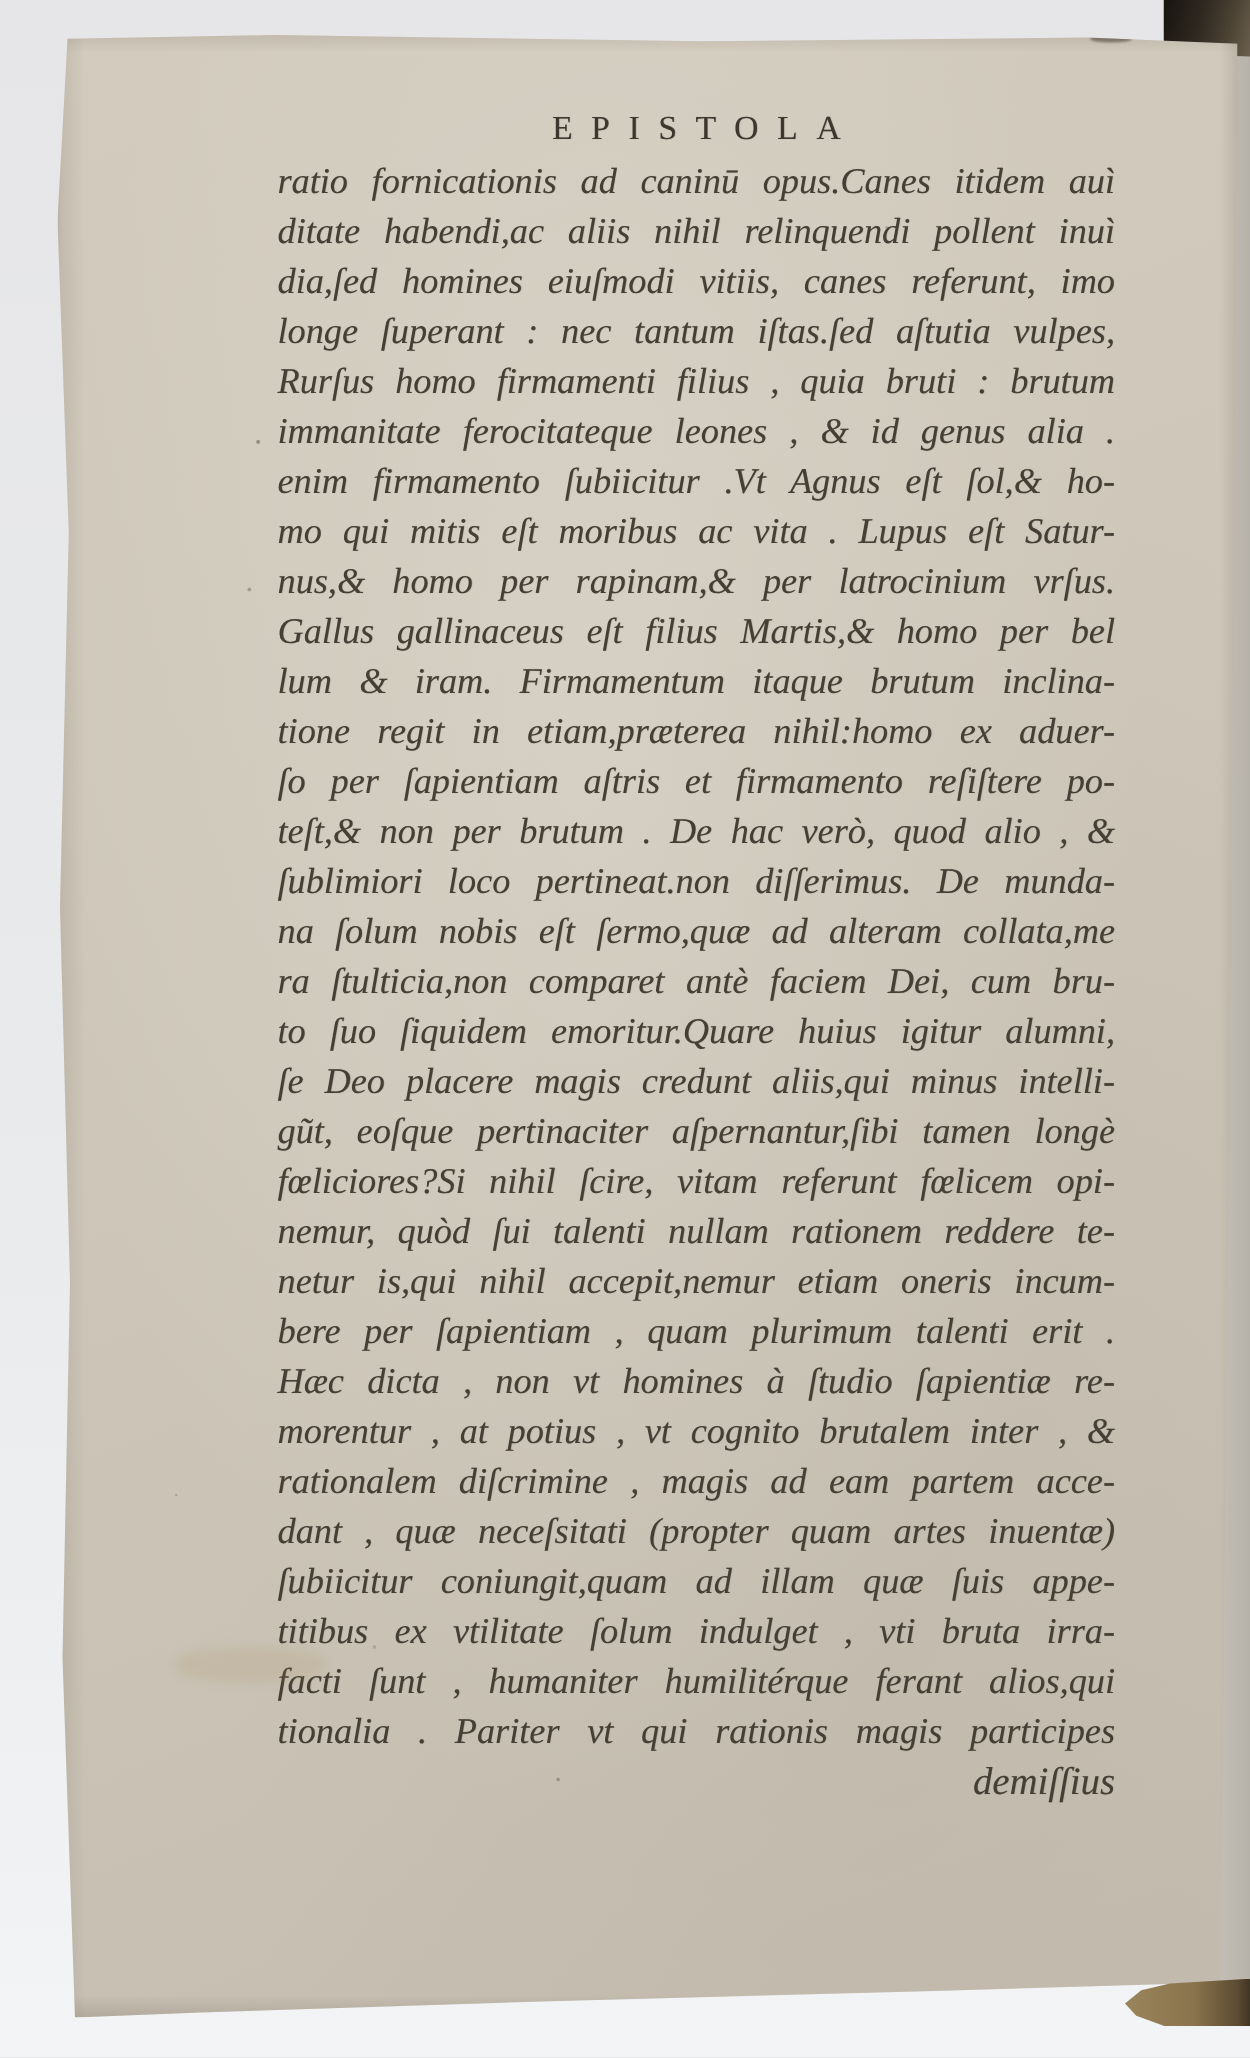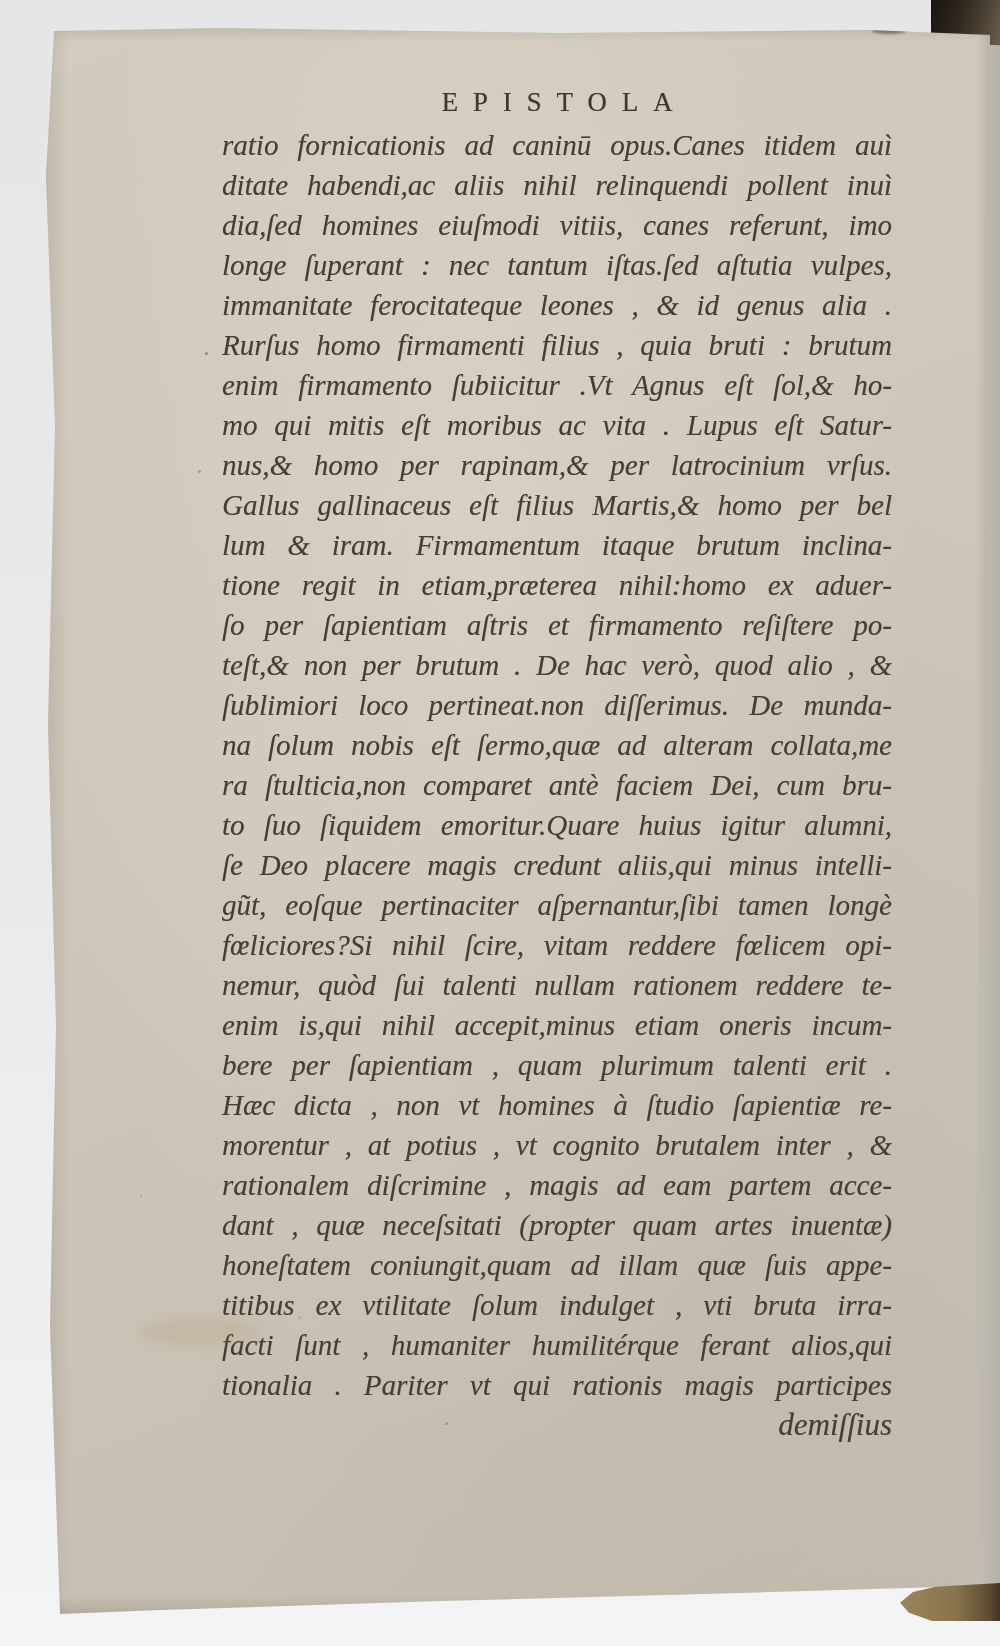--- a/index.html
+++ b/index.html
@@ -86,45 +86,45 @@
   <div class="right-strip"></div>
   <div class="clasp"></div>
 
   <div class="page">
     <div class="header">EPISTOLA</div>
     <div class="textblock" id="lines-container">
         <div class="line">ratio fornicationis ad caninū opus.Canes itidem auì</div>
         <div class="line">ditate habendi,ac aliis nihil relinquendi pollent inuì</div>
         <div class="line">dia,ſed homines eiuſmodi vitiis, canes referunt, imo</div>
         <div class="line">longe ſuperant : nec tantum iſtas.ſed aſtutia vulpes,</div>
+        <div class="line">Rurſus homo firmamenti filius , quia bruti : brutum</div>
         <div class="line">immanitate ferocitateque leones , &amp; id genus alia .</div>
-        <div class="line">Rurſus homo firmamenti filius , quia bruti : brutum</div>
         <div class="line">enim firmamento ſubiicitur .Vt Agnus eſt ſol,&amp; ho-</div>
         <div class="line">mo qui mitis eſt moribus ac vita . Lupus eſt Satur-</div>
         <div class="line">nus,&amp; homo per rapinam,&amp; per latrocinium vrſus.</div>
         <div class="line">Gallus gallinaceus eſt filius Martis,&amp; homo per bel</div>
         <div class="line">lum &amp; iram. Firmamentum itaque brutum inclina-</div>
         <div class="line">tione regit in etiam,præterea nihil:homo ex aduer-</div>
         <div class="line">ſo per ſapientiam aſtris et firmamento reſiſtere po-</div>
         <div class="line">teſt,&amp; non per brutum . De hac verò, quod alio , &amp;</div>
         <div class="line">ſublimiori loco pertineat.non diſſerimus. De munda-</div>
         <div class="line">na ſolum nobis eſt ſermo,quæ ad alteram collata,me</div>
         <div class="line">ra ſtulticia,non comparet antè faciem Dei, cum bru-</div>
         <div class="line">to ſuo ſiquidem emoritur.Quare huius igitur alumni,</div>
         <div class="line">ſe Deo placere magis credunt aliis,qui minus intelli-</div>
         <div class="line">gũt, eoſque pertinaciter aſpernantur,ſibi tamen longè</div>
-        <div class="line">fœliciores?Si nihil ſcire, vitam reddere fœlicem opi-</div>
+        <div class="line">fœliciores?Si nihil ſcire, vitam referunt fœlicem opi-</div>
         <div class="line">nemur, quòd ſui talenti nullam rationem reddere te-</div>
-        <div class="line">enim is,qui nihil accepit,minus etiam oneris incum-</div>
+        <div class="line">netur is,qui nihil accepit,nemur etiam oneris incum-</div>
         <div class="line">bere per ſapientiam , quam plurimum talenti erit .</div>
         <div class="line">Hæc dicta , non vt homines à ſtudio ſapientiæ re-</div>
         <div class="line">morentur , at potius , vt cognito brutalem inter , &amp;</div>
         <div class="line">rationalem diſcrimine , magis ad eam partem acce-</div>
         <div class="line">dant , quæ neceſsitati (propter quam artes inuentæ)</div>
-        <div class="line">honeſtatem coniungit,quam ad illam quæ ſuis appe-</div>
+        <div class="line">ſubiicitur coniungit,quam ad illam quæ ſuis appe-</div>
         <div class="line">titibus ex vtilitate ſolum indulget , vti bruta irra-</div>
         <div class="line">facti ſunt , humaniter humilitérque ferant alios,qui</div>
         <div class="line">tionalia . Pariter vt qui rationis magis participes</div>
       </div>
     <div class="catchword">demiſſius</div>
 
     <div class="speck s1"></div>
     <div class="speck s2"></div>
     <div class="speck s3"></div>
     <div class="speck s4"></div>

